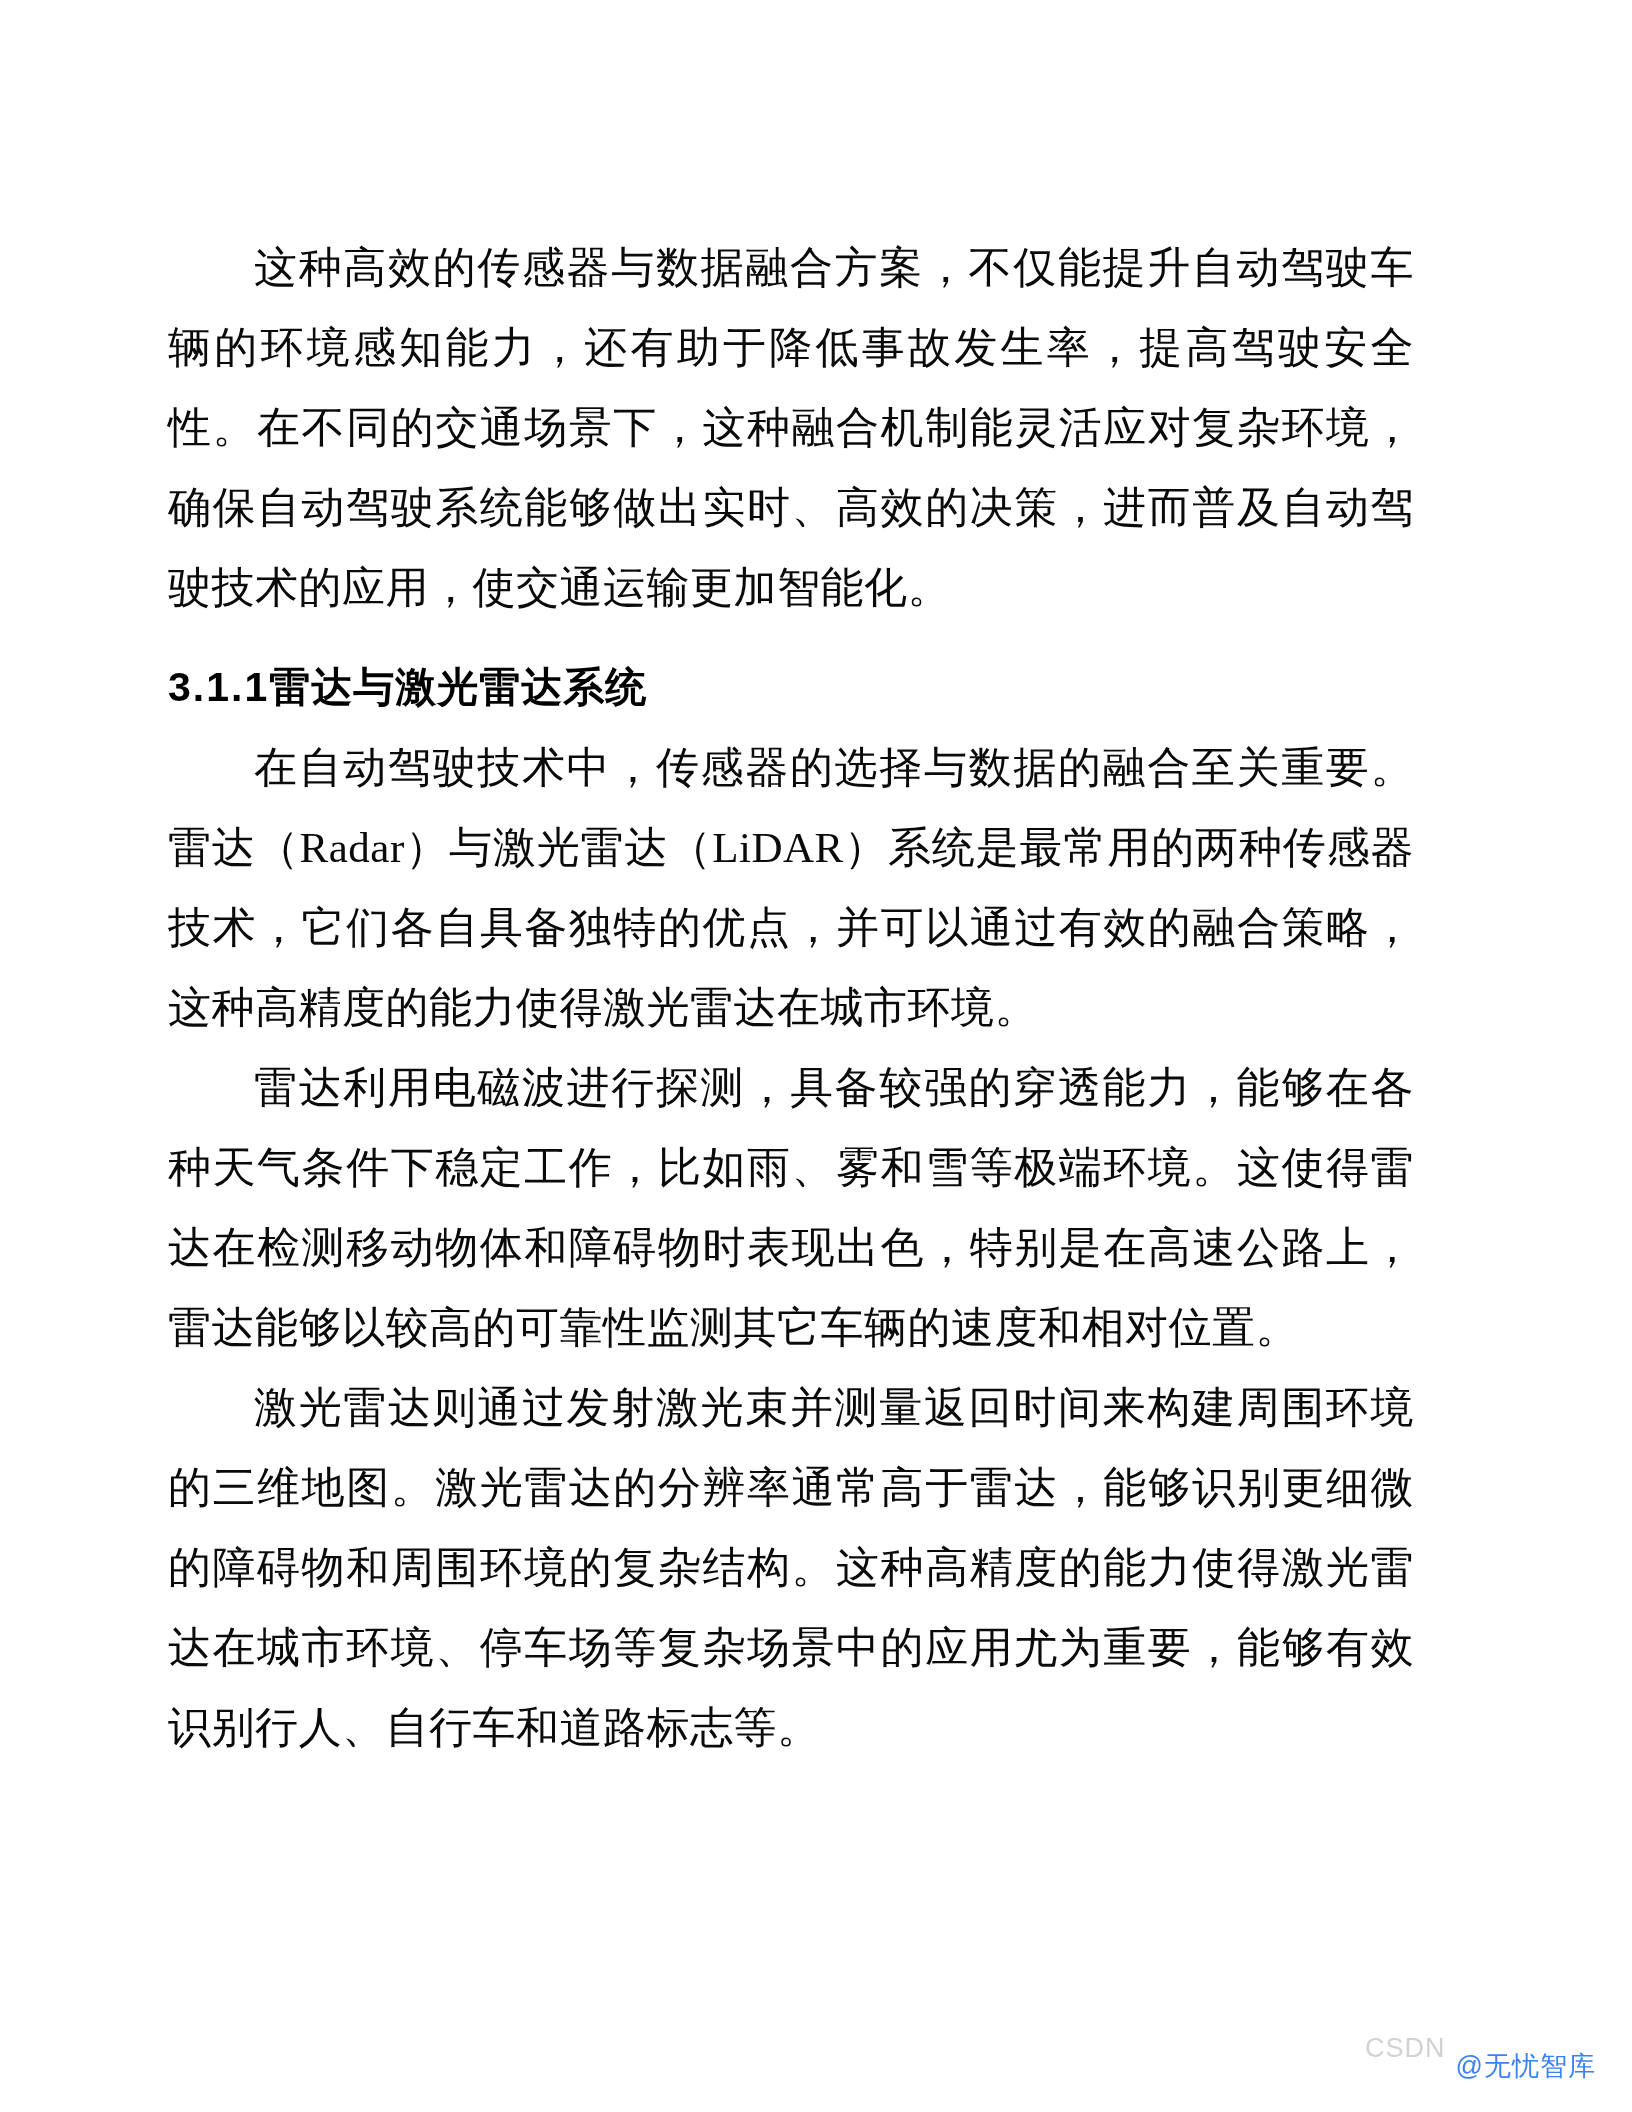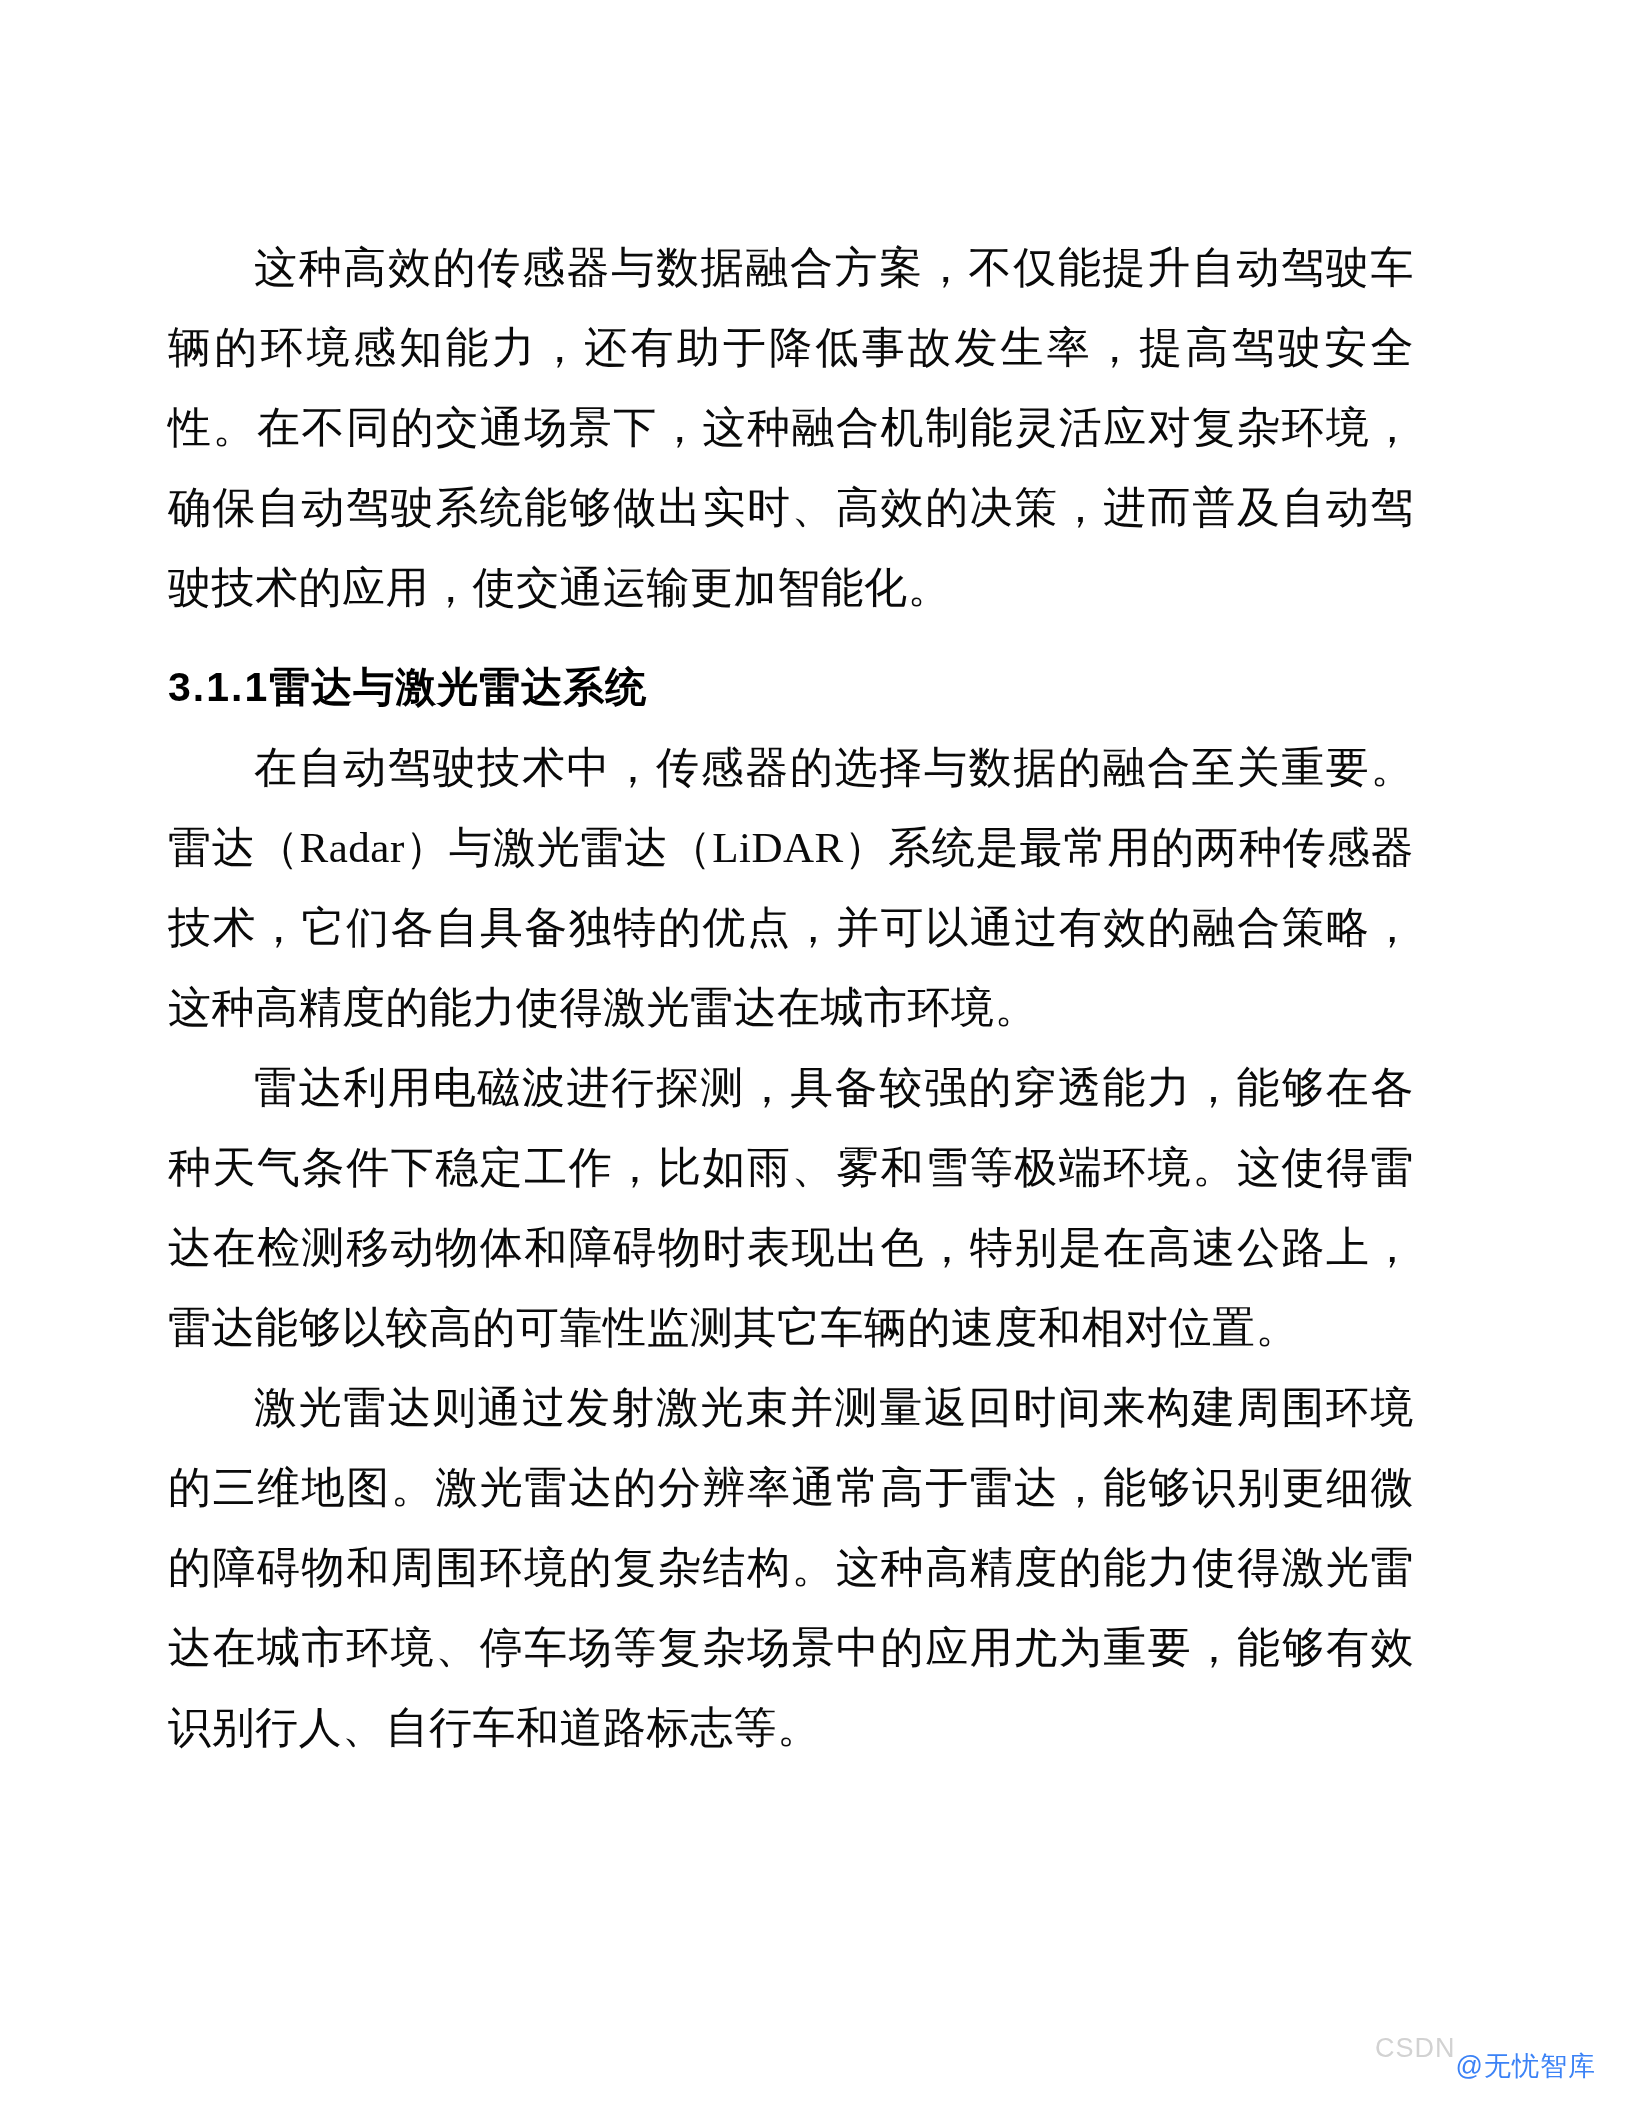--- a/index.html
+++ b/index.html
@@ -57,20 +57,21 @@
     position: absolute;
     right: 36px;
     bottom: 28px;
     font-family: "Liberation Sans", "DejaVu Sans", sans-serif;
     font-size: 27px;
     color: #cfcfcf;
     letter-spacing: 1px;
     white-space: nowrap;
     display: flex;
     align-items: center;
+    gap: 10px;
   }
   .watermark .wm-brand { color: #d2d2d2; }
   .watermark .wm-user { color: #3b82f6; margin-top: 36px; }
 </style>
 </head>
 <body>
 
 <div class="page">
 
   <div class="content">

